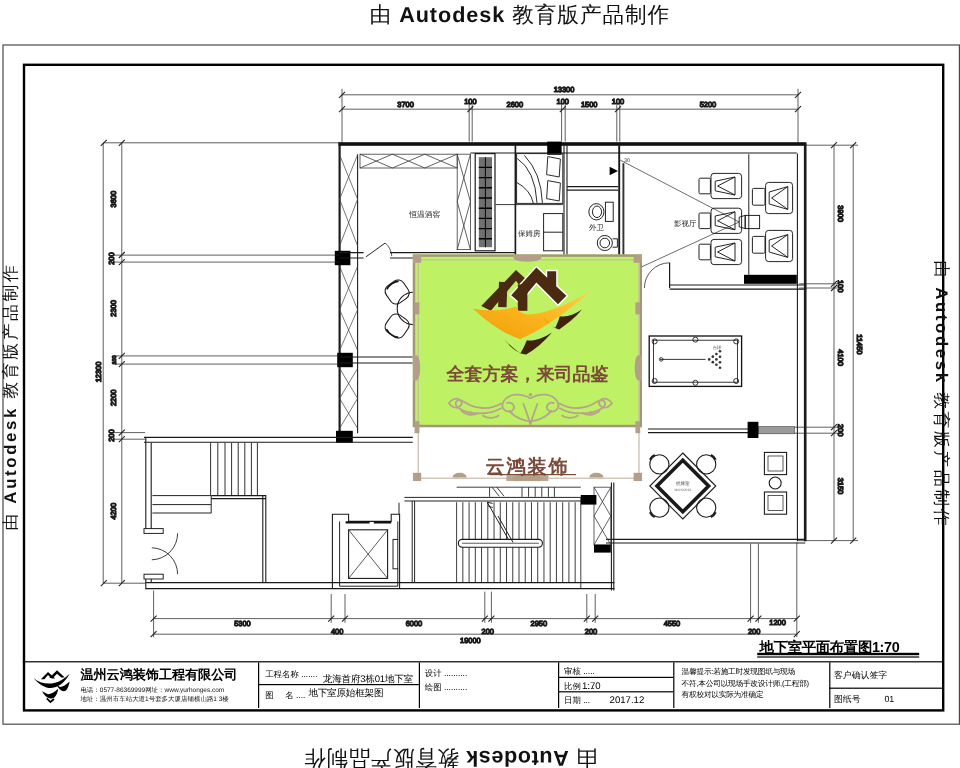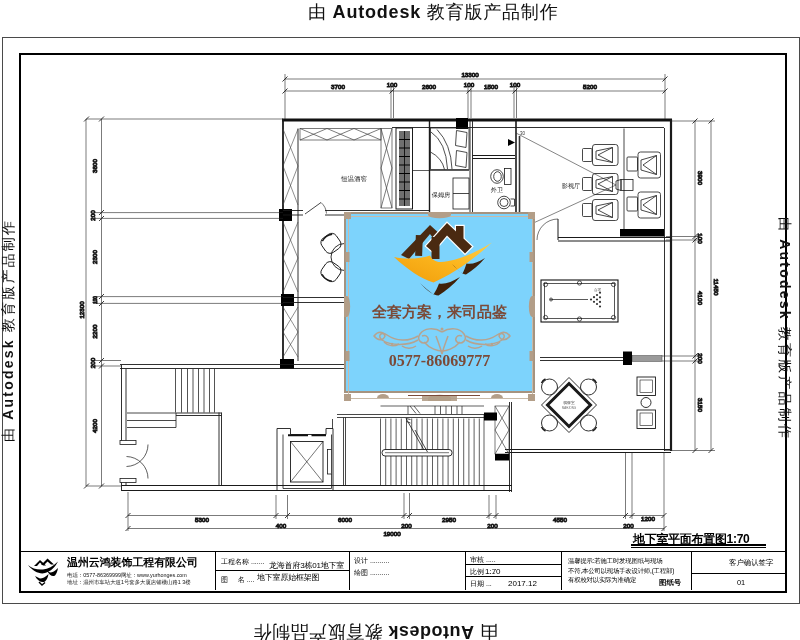--- a/index.html
+++ b/index.html
@@ -440,21 +440,21 @@
  <text x="560" y="522">4550</text>
  <text x="628.5" y="528">200</text>
  <text x="648" y="521">1200</text>
  <text x="392" y="536">19000</text>
 </g>
 
 <text x="354" y="181" font-size="6.5" fill="#222" text-anchor="middle" stroke="none" font-family="Liberation Sans">恒温酒窖</text>
 </g>
 </svg>
 
-<div class="abs" style="left:344px;top:212px;width:191px;height:181px;background:#7dd3fc;border:2px solid #a6937f;box-sizing:border-box;">
+<div class="abs" style="left:344px;top:212px;width:191px;height:144px;background:#bef264;border:2px solid #a6937f;box-sizing:border-box;">
   <div class="abs" style="left:2px;top:2px;width:183px;height:181px;border:1px solid #c8baa8;"></div>
 
   <svg class="abs" style="left:-2px;top:-2px;" width="191" height="189" viewBox="0 0 191 189">
     <g fill="#b39e88">
       <path d="M84 0 h23 v3 a11 3 0 0 1 -23 0 Z"></path>
       <path d="M84 189 h23 v-3 a11 3 0 0 0 -23 0 Z"></path>
       <rect x="78" y="184" width="35" height="5" fill="#b39e88" opacity="0.9"></rect>
       <path d="M33 186 a6 4 0 0 1 12 0 Z"></path>
       <path d="M147 186 a6 4 0 0 1 12 0 Z"></path>
       <path d="M0 84 v21 h3 a3 10 0 0 0 0 -21 Z"></path>
@@ -511,22 +511,22 @@
       <path d="M138 10 C134 5 129 5 127 10 C129 15 134 15 138 10 Z"></path>
       <path d="M30 20 C34 23 40 23 44 20 M96 20 C100 23 106 23 110 20"></path>
     </g>
     <g fill="#b6a390" stroke="none">
       <circle cx="70" cy="3" r="1.5"></circle>
         <circle cx="20" cy="18" r="1.2"></circle>
         <circle cx="120" cy="18" r="1.2"></circle>
     </g>
   </svg>
 
-  <div class="abs" style="left:0;top:138px;width:187px;text-align:center;font-family:'Liberation Serif',serif;font-weight:bold;font-size:16px;color:#7b4a38;">0577-86069777</div>
-
+
+  <div class="abs" style="left:0;top:165px;width:187px;text-align:center;font-family:'Liberation Serif',serif;font-weight:bold;font-size:16px;color:#7b4a38;letter-spacing:1.5px;">云鸿装饰</div>
   <div class="abs" style="left:62px;top:181px;width:72px;height:1px;background:#7b4a38;"></div>
 </div>
 
 <div class="abs" style="left:633px;top:531px;font-size:12px;font-weight:bold;color:#000;letter-spacing:-0.3px;">地下室平面布置图1:70</div>
 <div class="abs" style="left:631px;top:544px;width:135px;height:1.6px;background:#000;"></div>
 <div class="abs" style="left:631px;top:546.6px;width:135px;height:0.8px;background:#000;"></div>
 
 <div class="abs" style="left:19px;top:551px;width:766px;height:38px;border-top:1.6px solid #000;box-sizing:border-box;font-size:7px;color:#000;">
 
   <div class="abs" style="left:196px;top:0;width:1px;height:38px;background:#000;"></div>
@@ -561,16 +561,16 @@
   <div class="abs" style="left:446px;top:24px;width:96px;height:1px;background:#000;"></div>
   <div class="abs" style="left:451px;top:3px;font-size:7px;">审核 .....</div>
   <div class="abs" style="left:451px;top:15px;font-size:7px;">比例 .....</div>
   <div class="abs" style="left:466px;top:14.5px;font-size:8px;">1:70</div>
   <div class="abs" style="left:451px;top:27px;font-size:7px;">日期 ...</div>
   <div class="abs" style="left:489px;top:26.5px;font-size:8px;">2017.12</div>
 
   <div class="abs" style="left:549px;top:4px;width:120px;font-size:6.4px;line-height:9.5px;letter-spacing:-0.2px;">温馨提示:若施工时发现图纸与现场<br>不符,本公司以现场手改设计师,(工程部)<br>有权校对以实际为准确定</div>
 
   <div class="abs" style="left:671.5px;top:21px;width:94px;height:1px;background:#000;"></div>
-  <div class="abs" style="left:676px;top:6px;font-size:7.4px;margin-left:34px;">客户确认签字</div>
-  <div class="abs" style="left:640px;top:25.5px;font-size:7.4px;font-weight:bold;">图纸号</div>
+  <div class="abs" style="left:676px;top:6px;font-size:7.4px;">客户确认签字</div>
+  <div class="abs" style="left:676px;top:25.5px;font-size:7.4px;">图纸号</div>
   <div class="abs" style="left:718px;top:25.5px;font-size:7.4px;">01</div>
 </div>
 
 </body></html>

